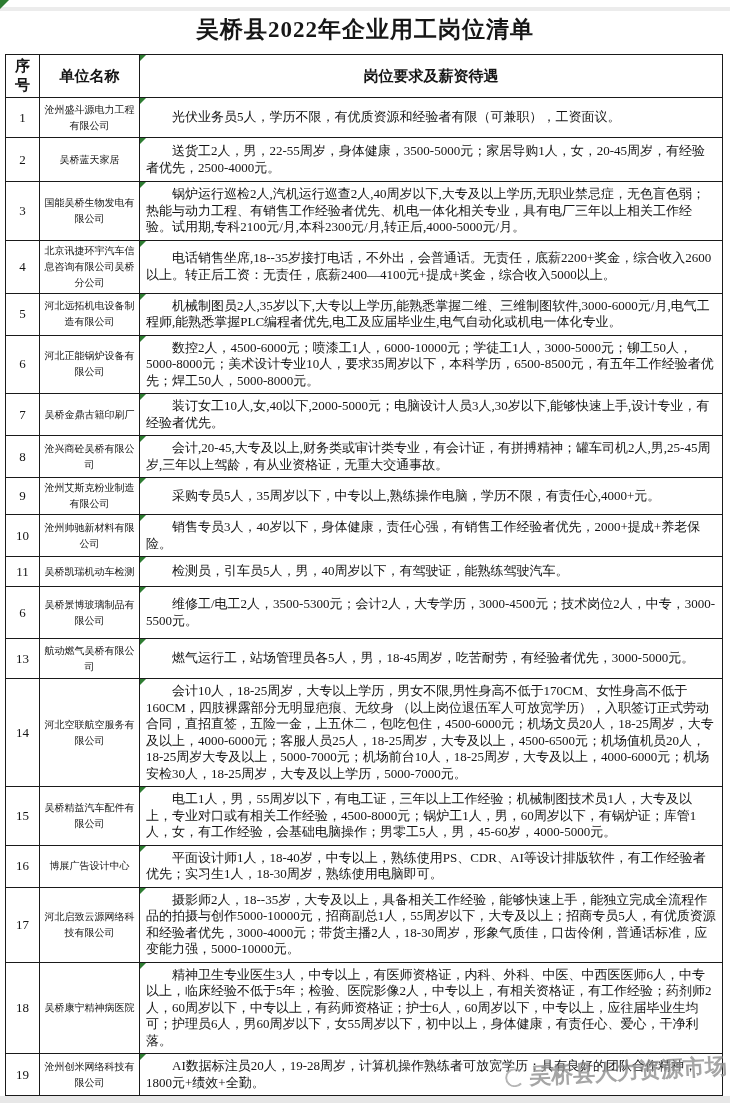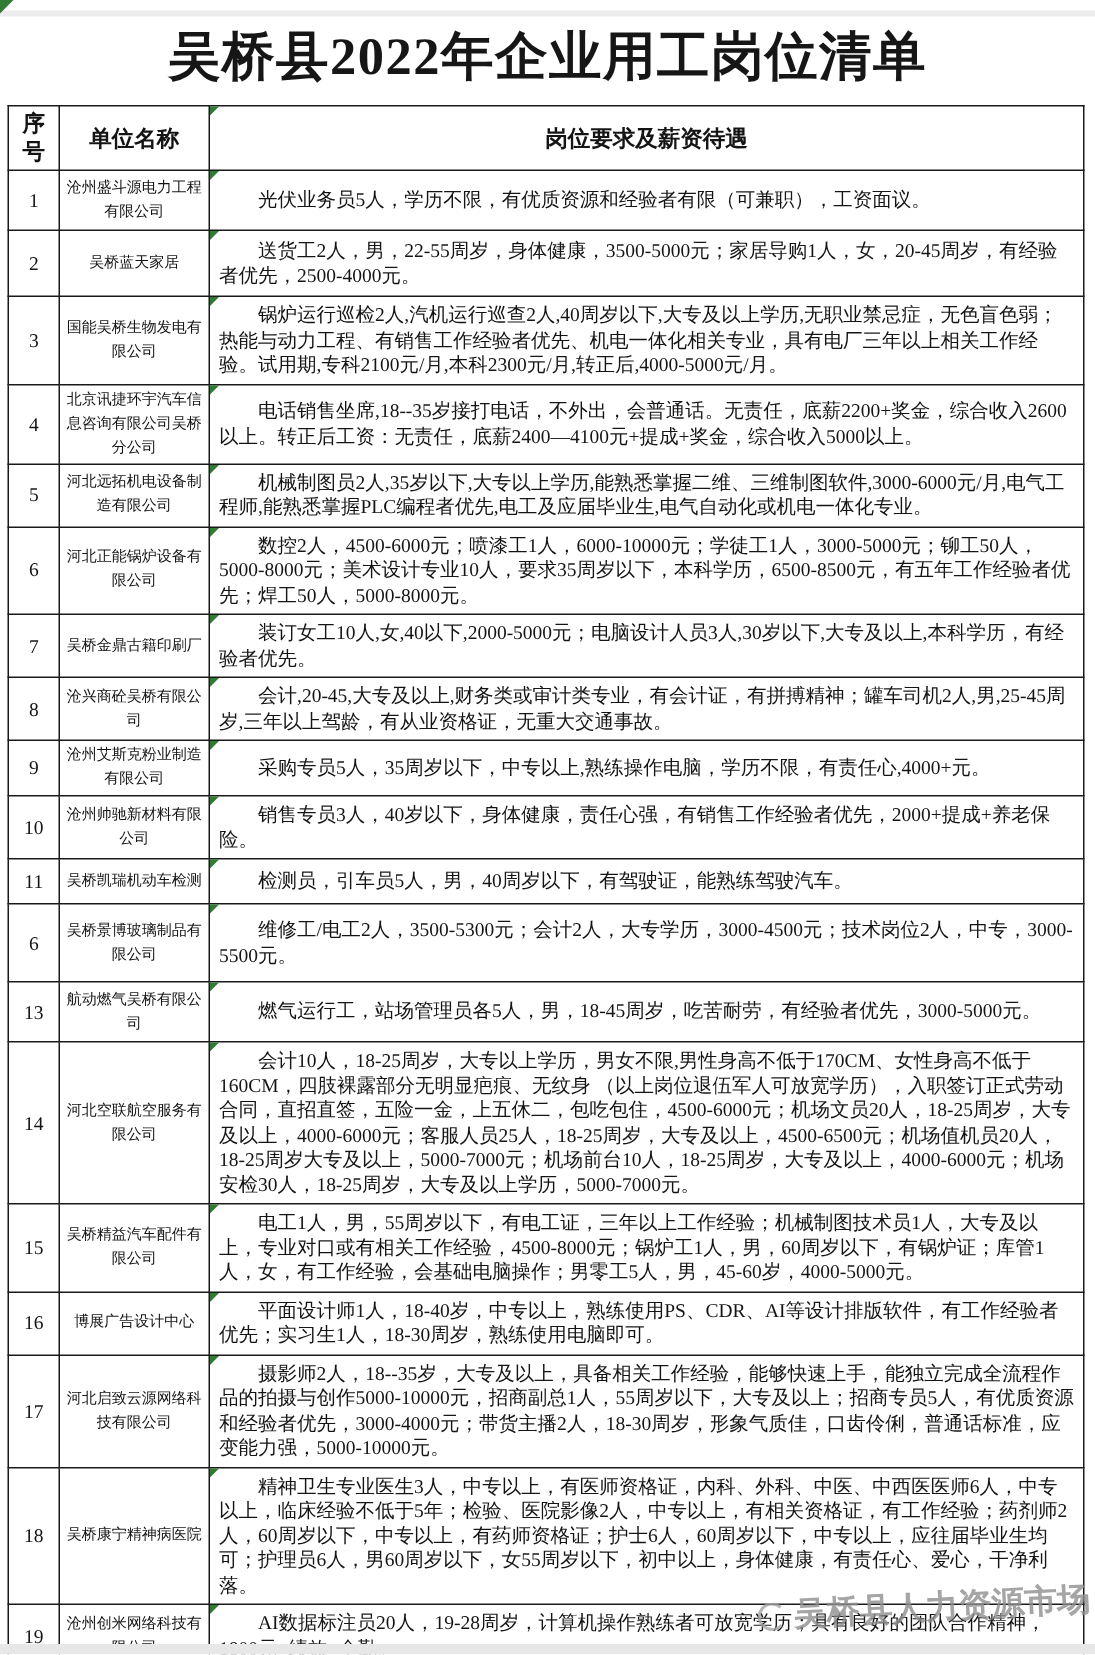--- a/index.html
+++ b/index.html
@@ -25,21 +25,21 @@
   }
   .green-corner {
     position: absolute; top: 0; left: 0;
     width: 0; height: 0;
     border-top: 9px solid #2e7d32;
     border-right: 9px solid transparent;
   }
   .title {
     margin: 14px 10px 9px;
     text-align: center;
-    font-size: 35px;
+    font-size: 23px;
     font-weight: 700;
     letter-spacing: 1px;
     color: #161616;
   }
   table.job-table {
     table-layout: fixed;
     border-collapse: collapse;
     width: 718px;
     margin: 0 auto 0 5px;
   }
@@ -177,21 +177,21 @@
     <td class="col-company">河北正能锅炉设备有限公司</td>
     <td class="col-req excel-flag">
       <span class="req-text">数控2人，4500-6000元；喷漆工1人，6000-10000元；学徒工1人，3000-5000元；铆工50人，5000-8000元；美术设计专业10人，要求35周岁以下，本科学历，6500-8500元，有五年工作经验者优先；焊工50人，5000-8000元。</span>
     </td>
   </tr>
 
   <tr style="height: 26px;">
     <td class="col-no">7</td>
     <td class="col-company">吴桥金鼎古籍印刷厂</td>
     <td class="col-req excel-flag">
-      <span class="req-text">装订女工10人,女,40以下,2000-5000元；电脑设计人员3人,30岁以下,大专及以上,本科学历，有经验者优先。</span>
+      <span class="req-text">装订女工10人,女,40以下,2000-5000元；电脑设计人员3人,30岁以下,能够快速上手,设计专业，有经验者优先。</span>
     </td>
   </tr>
 
   <tr style="height: 40px;">
     <td class="col-no">8</td>
     <td class="col-company">沧兴商砼吴桥有限公司</td>
     <td class="col-req excel-flag">
       <span class="req-text">会计,20-45,大专及以上,财务类或审计类专业，有会计证，有拼搏精神；罐车司机2人,男,25-45周岁,三年以上驾龄，有从业资格证，无重大交通事故。</span>
     </td>
   </tr>

